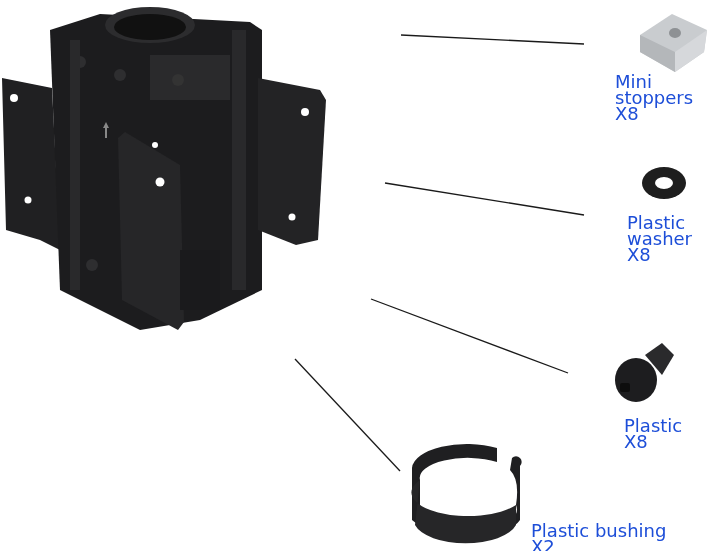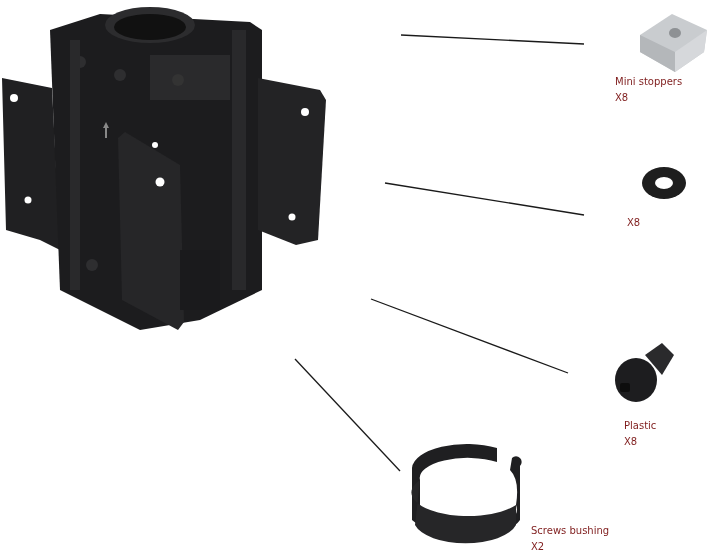--- a/index.html
+++ b/index.html
@@ -1,18 +1,18 @@
 <!DOCTYPE html>
 <html><head>
   <meta charset="utf-8">
   <style>
     html, body { margin: 0; padding: 0; background: #ffffff; }
     body { width: 720px; height: 551px; position: relative; overflow: hidden;
            font-family: "DejaVu Sans", sans-serif; color: #111; }
-    .label { position: absolute; font-size: 10px; line-height: 16px; color: #7f1d1d; }
+    .label { position: absolute; font-size: 18px; line-height: 16px; color: #1d4ed8; }
     .label span { display: block; }
     svg { position: absolute; left: 0; top: 0; }
   </style>
 </head>
 <body>
 
 <svg width="720" height="551" viewBox="0 0 720 551">
 
   <g>
 
@@ -76,24 +76,25 @@
     <path d="M420,480 A48,20 0 0 0 516,505 L516,525 A52,24 0 0 1 415,525 Z" fill="#262628"></path>
   </g>
 </svg>
 
 <div class="label" style="left:615px; top:74px;">
   <span>Mini stoppers</span>
   <span>X8</span>
 </div>
 
 <div class="label" style="left:627px; top:215px;">
+  <span>Plastic washer</span>
   <span>X8</span>
 </div>
 
 <div class="label" style="left:624px; top:418px;">
   <span>Plastic</span>
   <span>X8</span>
 </div>
 
 <div class="label" style="left:531px; top:523px;">
-  <span>Screws bushing</span>
+  <span>Plastic bushing</span>
   <span>X2</span>
 </div>
 
 </body></html>

